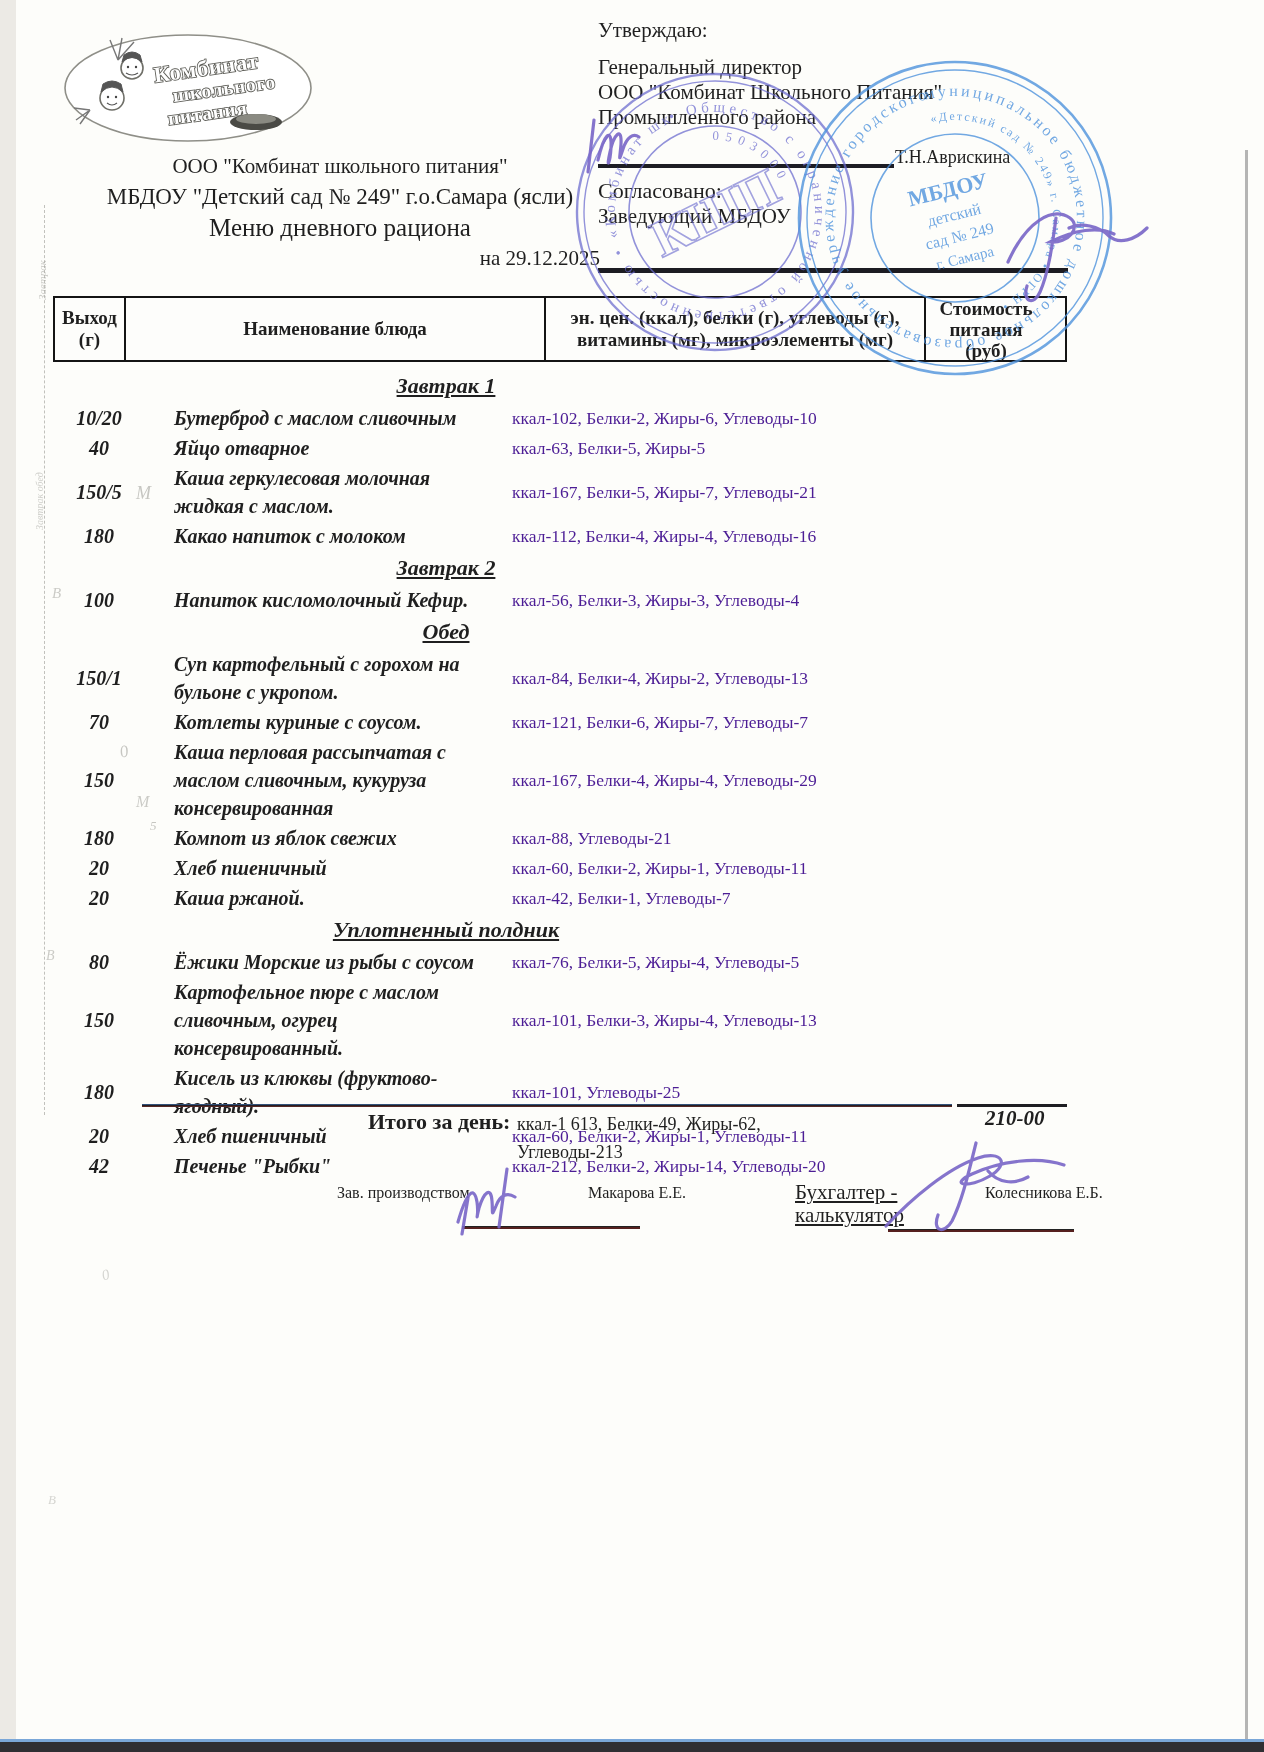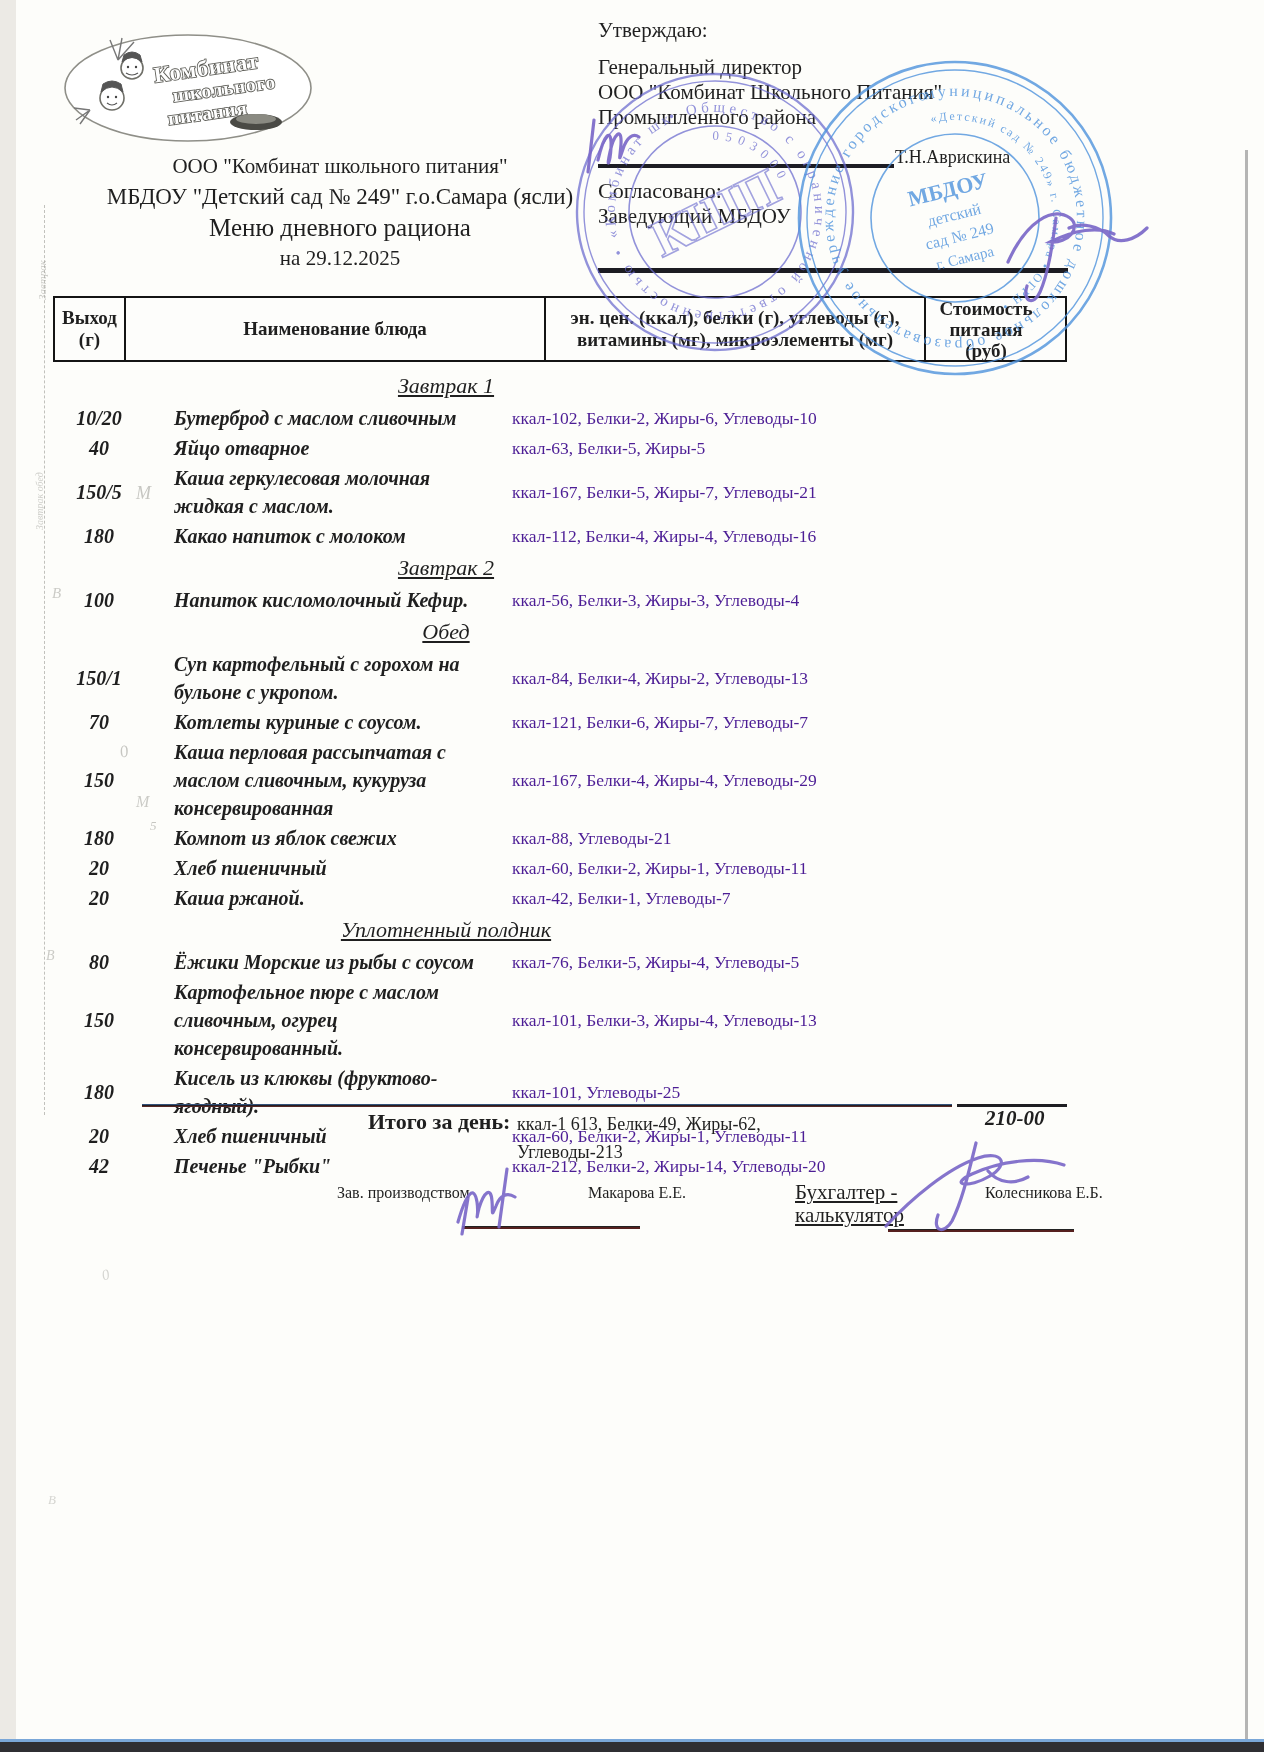--- a/index.html
+++ b/index.html
@@ -22,33 +22,33 @@
   .sig-line1{left:598px;top:164px;width:296px;height:4px;background:#1d1d24;}
   .director-name{left:895px;top:139px;font-size:18px;margin-top:8px;}
   .agree-label{left:598px;top:178px;font-size:22px;}
   .agree-title{left:598px;top:204px;font-size:21px;}
   .sig-line2{left:598px;top:268px;width:470px;height:5px;background:#1c1c22;}
   
   .center-head{left:80px;top:151px;width:520px;text-align:center;}
   .ch1{font-size:21px;line-height:30px;}
   .ch2{font-size:23px;line-height:31px;}
   .ch-title{font-size:25px;line-height:32px;}
-  .ch-date{font-size:21px;line-height:28px;}
+  .ch-date{font-size:21px;line-height:28px;text-align:right;}
   
   .thead{left:53px;top:296px;width:1014px;height:66px;border:2px solid #141414;
          display:flex;box-sizing:border-box;background:rgba(255,255,255,.25);}
   .thead .cell{border-right:2px solid #141414;display:flex;align-items:center;justify-content:center;
                text-align:center;font-weight:bold;font-size:19px;line-height:22px;box-sizing:border-box;padding:0 4px;}
   .thead .c1{width:71px;}
   .thead .c2{width:420px;}
   .thead .c3{width:380px;}
   .thead .c4{width:120px;border-right:none;line-height:21px;}
   
   .menu-body{left:53px;top:368px;width:1014px;}
-  .sec-title{width:786px;text-align:center;font-size:22px;font-weight:normal;font-style:italic;
+  .sec-title{width:786px;text-align:center;font-size:22px;font-weight:bold;font-style:italic;
              text-decoration:underline;line-height:28px;margin:4px 0;}
   .mrow{display:flex;align-items:center;margin-bottom:2px;}
   .portion{width:92px;text-align:center;font-size:20px;font-weight:bold;font-style:italic;flex:none;}
   .dish{margin-left:29px;width:330px;font-size:20px;font-weight:bold;font-style:italic;line-height:28px;flex:none;}
   .kcal{margin-left:8px;width:440px;font-size:17.5px;line-height:26px;color:#4c1d95;flex:none;}
   
   .total-sep1{left:142px;top:1104px;width:810px;height:3px;
               background:linear-gradient(180deg,#3f6fae 0%,#1e1e22 45%,#6e2a26 100%);}
   .total-sep2{left:957px;top:1104px;width:110px;height:3px;background:#1e1e22;}
   .total-label{left:368px;top:1109px;font-size:22px;font-weight:bold;}

